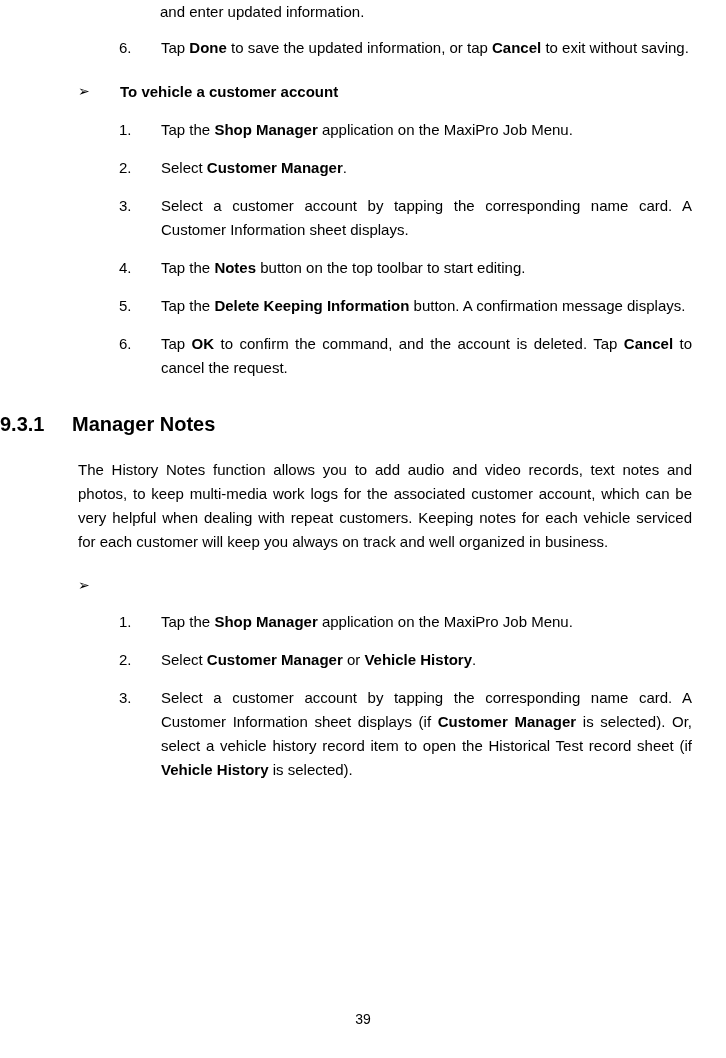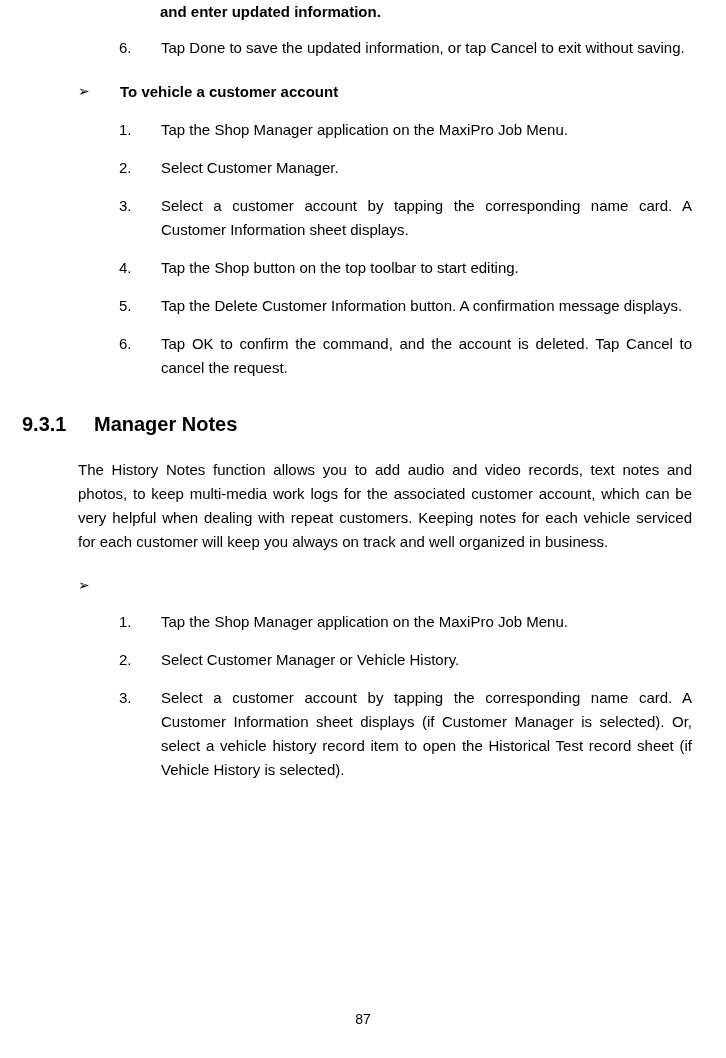--- a/index.html
+++ b/index.html
@@ -19,21 +19,20 @@
       position: relative;
     }
     .content {
       padding-left: 0;
       padding-right: 34px;
     }
     .truncated {
       margin-left: 160px;
       text-align: justify;
       margin-bottom: 12px;
-      font-weight: bold;
     }
     .ol-item {
       display: flex;
       margin-left: 119px;
       margin-bottom: 14px;
       text-align: justify;
     }
     .ol-num {
       width: 42px;
       flex-shrink: 0;
@@ -53,35 +52,35 @@
       flex-shrink: 0;
       font-size: 14px;
     }
     .bullet-title {
       font-weight: bold;
     }
     .section-heading {
       display: flex;
       font-size: 20px;
       font-weight: bold;
-      margin-left: 22px;
+      margin-left: 0;
       margin-top: 28px;
       margin-bottom: 18px;
     }
     .section-num {
       width: 72px;
       flex-shrink: 0;
     }
     .para {
       margin-left: 78px;
       text-align: justify;
       margin-bottom: 18px;
     }
     .bold {
-      font-weight: normal;
+      font-weight: bold;
     }
     .page-num {
       position: absolute;
       bottom: 28px;
       left: 0;
       right: 0;
       text-align: center;
       font-size: 14px;
     }
   </style>
@@ -110,25 +109,25 @@
       <div class="ol-item">
         <div class="ol-num">2.</div>
         <div class="ol-text">Select <span class="bold">Customer Manager</span>.</div>
       </div>
       <div class="ol-item">
         <div class="ol-num">3.</div>
         <div class="ol-text">Select a customer account by tapping the corresponding name card. A Customer Information sheet displays.</div>
       </div>
       <div class="ol-item">
         <div class="ol-num">4.</div>
-        <div class="ol-text">Tap the <span class="bold">Shop</span> button on the top toolbar to start editing.</div>
+        <div class="ol-text">Tap the <span class="bold">Notes</span> button on the top toolbar to start editing.</div>
       </div>
       <div class="ol-item">
         <div class="ol-num">5.</div>
-        <div class="ol-text">Tap the <span class="bold">Delete Customer Information</span> button. A confirmation message displays.</div>
+        <div class="ol-text">Tap the <span class="bold">Delete Keeping Information</span> button. A confirmation message displays.</div>
       </div>
       <div class="ol-item">
         <div class="ol-num">6.</div>
         <div class="ol-text">Tap <span class="bold">OK</span> to confirm the command, and the account is deleted. Tap <span class="bold">Cancel</span> to cancel the request.</div>
       </div>
     </div>
 
   <div class="section-heading">
     <span class="section-num">9.3.1</span>
     <span>Manager Notes</span>
@@ -150,13 +149,13 @@
         <div class="ol-text">Select <span class="bold">Customer Manager</span> or <span class="bold">Vehicle History</span>.</div>
       </div>
       <div class="ol-item">
         <div class="ol-num">3.</div>
         <div class="ol-text">Select a customer account by tapping the corresponding name card. A Customer Information sheet displays (if <span class="bold">Customer Manager</span> is selected). Or, select a vehicle history record item to open the Historical Test record sheet (if <span class="bold">Vehicle History</span> is selected).</div>
       </div>
     </div>
 
 </div>
 
-<div class="page-num">87</div>
+<div class="page-num">39</div>
 
 </body></html>

